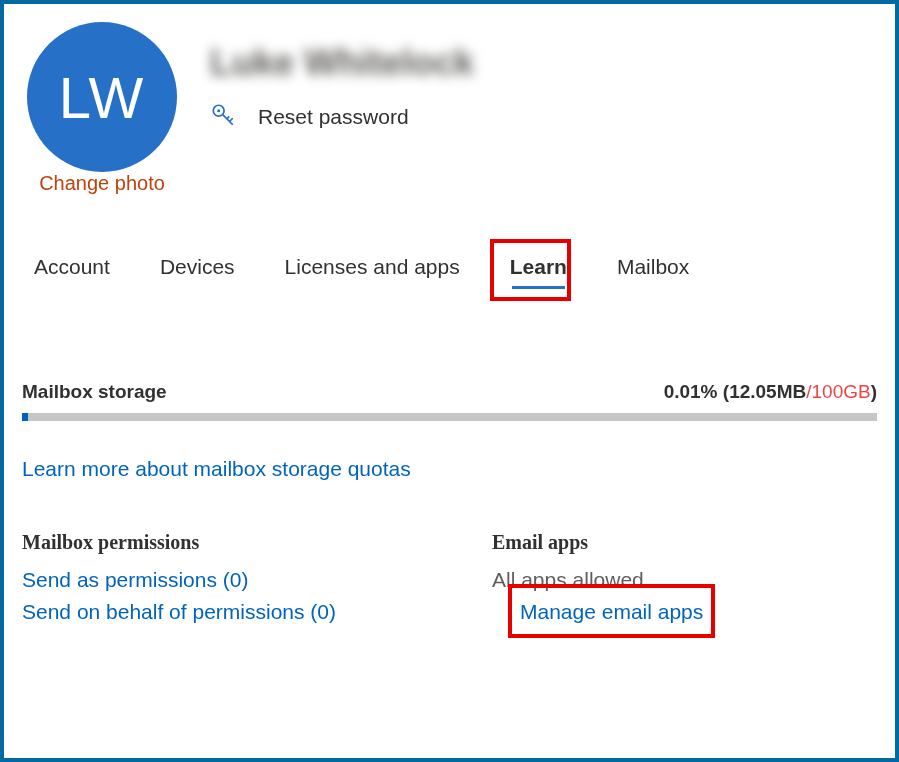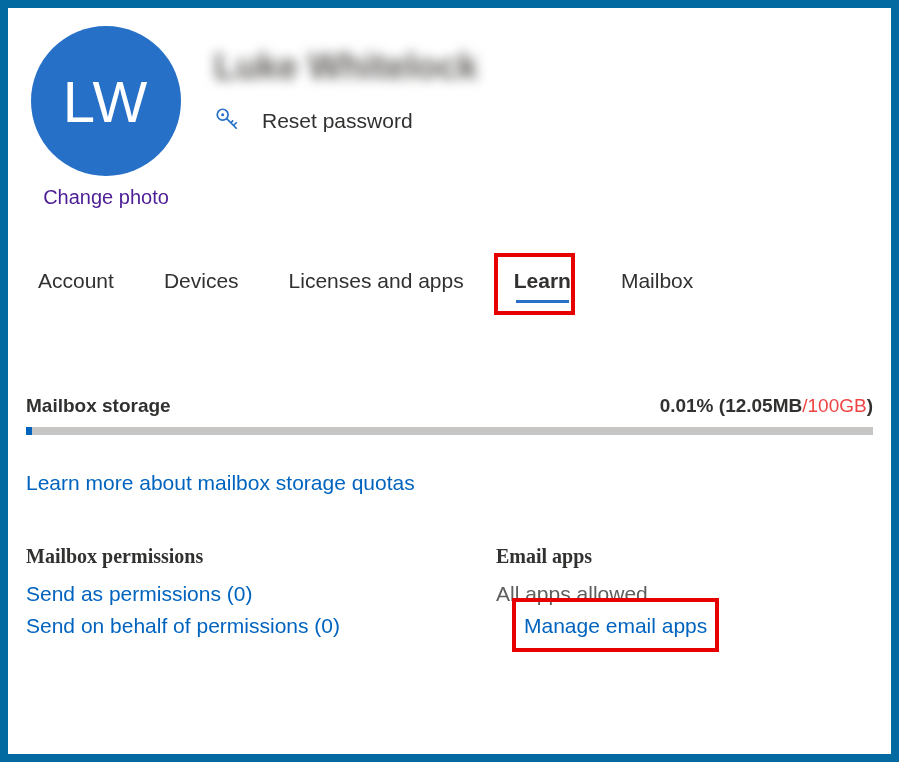--- a/index.html
+++ b/index.html
@@ -6,21 +6,21 @@
   body {
     margin: 0;
     padding: 0;
     font-family: "Segoe UI", -apple-system, sans-serif;
     background: #fff;
     color: #323130;
   }
   .frame {
     width: 899px;
     height: 762px;
-    border: 8px solid #0369a1;
+    border: 4px solid #0369a1;
     padding: 18px 18px 0 18px;
     position: relative;
     overflow: hidden;
   }
 
   .profile-row {
     display: flex;
     align-items: flex-start;
     gap: 28px;
   }
@@ -37,22 +37,21 @@
     background: #2670c7;
     display: flex;
     align-items: center;
     justify-content: center;
     color: #fff;
     font-size: 58px;
     font-weight: 400;
     letter-spacing: 2px;
   }
   .change-photo {
-    margin-top: 10px;
-    color: #4c1d95;
+    color: #c2410c;
     font-size: 20px;
     cursor: pointer;
   }
   .name-col {
     padding-top: 20px;
   }
   .display-name {
     font-size: 36px;
     font-weight: 600;
     color: #605e5c;

